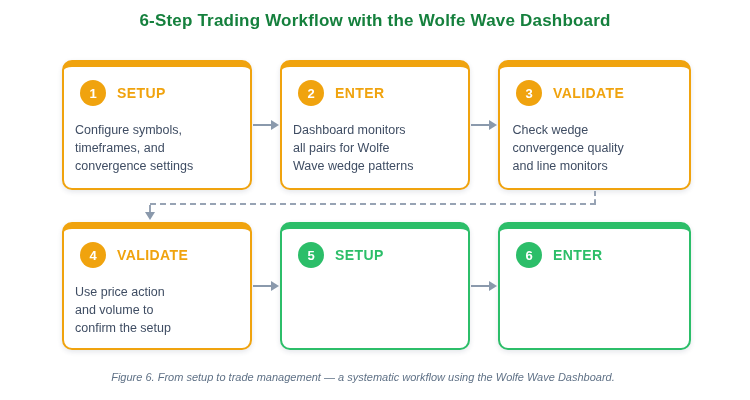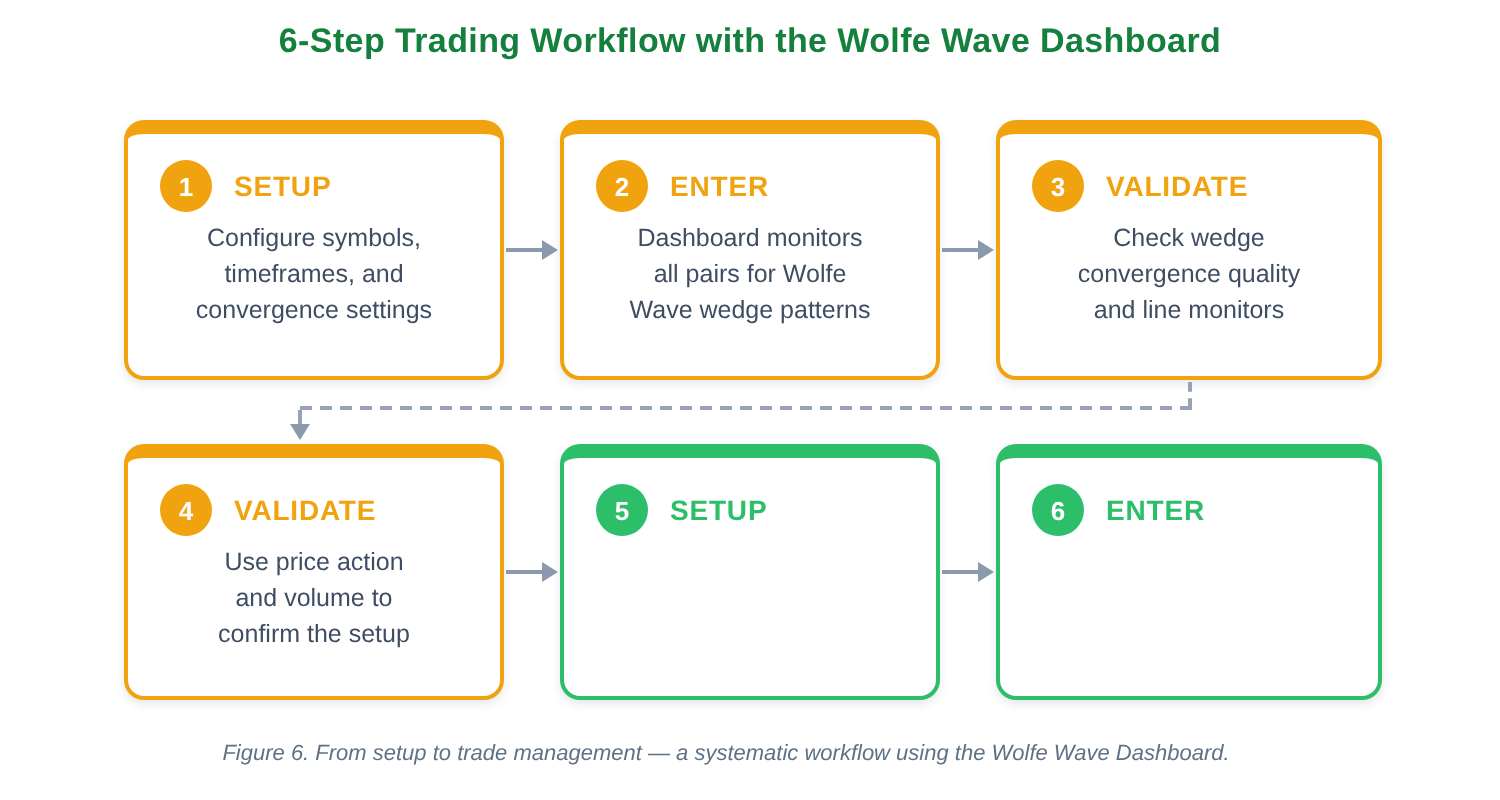--- a/index.html
+++ b/index.html
@@ -19,21 +19,21 @@
   .card.orange{--accent:#F0A30E;}
   .card.green{--accent:#2CBE69;}
   .card-head{display:flex;align-items:center;gap:11px;padding:13px 0 0 16px;}
   .step-circle{
     width:26px;height:26px;border-radius:50%;background:var(--accent);
     color:#ffffff;font-weight:bold;font-size:13px;
     display:flex;align-items:center;justify-content:center;flex:0 0 auto;
   }
   .step-label{color:var(--accent);font-weight:bold;font-size:14px;letter-spacing:.4px;}
   .card-desc{
-    margin:5px auto 0;width:164px;text-align:center;white-space:pre-line;
+    margin:16px auto 0;width:164px;white-space:pre-line;
     font-size:12.5px;line-height:1.42;color:#3f4d63;
   }
   .h-arrow{position:absolute;width:26px;height:12px;}
   .h-arrow .line{position:absolute;left:0;top:5px;width:19px;height:2px;background:#8a99ac;}
   .h-arrow .head{
     position:absolute;left:18px;top:1px;width:0;height:0;
     border-left:8px solid #8a99ac;border-top:5px solid transparent;border-bottom:5px solid transparent;
   }
   .dash-v{position:absolute;width:0;border-left:2px dashed #97a3b4;}
   .dash-h{position:absolute;height:0;border-top:2px dashed #97a3b4;}

